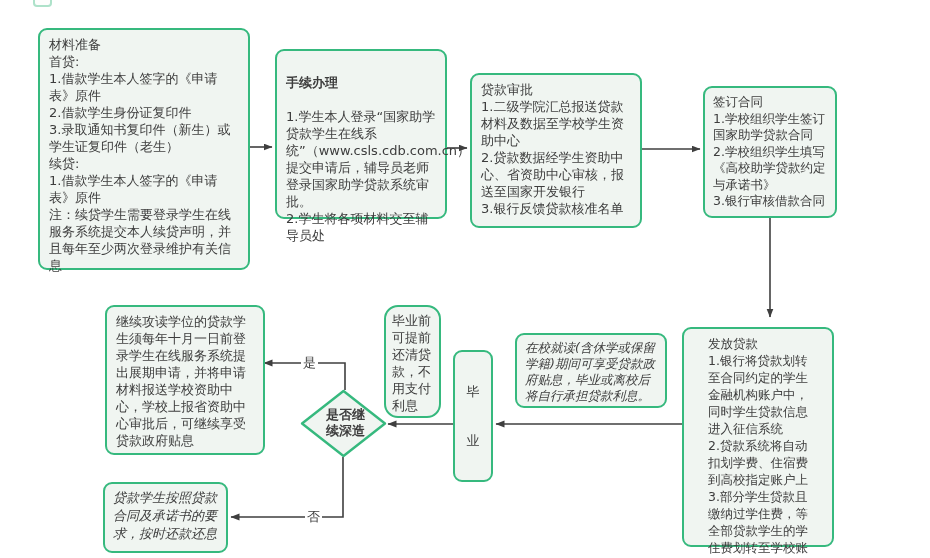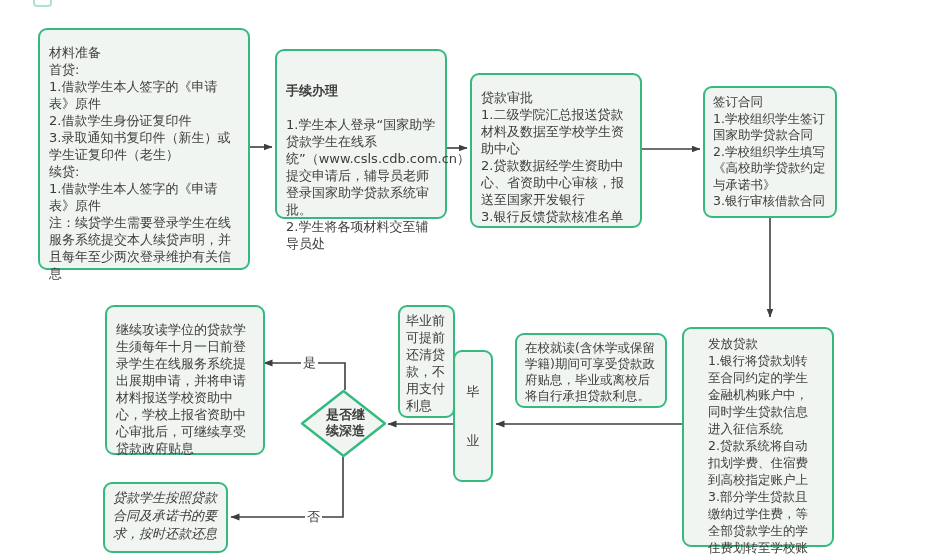--- a/index.html
+++ b/index.html
@@ -3,32 +3,32 @@
 <meta charset="utf-8">
 <style>
   html,body{margin:0;padding:0;background:#ffffff;}
   .canvas{
     position:relative;width:930px;height:558px;background:#ffffff;overflow:hidden;
     font-family:"DejaVu Sans","Liberation Sans",sans-serif;color:#3d3d3d;
   }
   .node{
     position:absolute;box-sizing:border-box;
     border:2px solid #36b97e;border-radius:9px;background:#f0f5f1;
-    padding:14px 9px;font-size:13px;line-height:17px;white-space:pre-line;
+    padding:6px 9px;font-size:13px;line-height:17px;white-space:pre-line;
   }
   .node .bold-title{font-weight:bold;white-space:pre-line;}
   #n-material{left:38px;top:28px;width:212px;height:242px;line-height:17px;}
   #n-procedure{left:275px;top:49px;width:172px;height:170px;line-height:17px;}
   #n-approval{left:470px;top:73px;width:172px;height:155px;line-height:17px;}
   #n-contract{left:703px;top:86px;width:134px;height:132px;padding:6px 8px;font-size:12.5px;line-height:16.5px;}
   #n-disburse{left:682px;top:327px;width:152px;height:220px;padding:6px 24px;font-size:12.5px;line-height:17px;}
-  #n-inschool{left:515px;top:333px;width:152px;height:75px;padding:5px 8px;font-size:12.5px;line-height:16px;}
+  #n-inschool{left:515px;top:333px;width:152px;height:75px;padding:5px 8px;font-size:12.5px;line-height:16px;font-style:italic;}
   #n-graduate{left:453px;top:350px;width:40px;height:132px;display:flex;flex-direction:column;
               align-items:center;justify-content:space-evenly;padding:0;}
-  #n-prepay{left:398px;top:305px;width:57px;height:113px;padding:5px 6px;line-height:17px;}
+  #n-prepay{left:384px;top:305px;width:57px;height:113px;padding:5px 6px;line-height:17px;border-radius:14px;}
   #n-continue{left:105px;top:305px;width:160px;height:150px;line-height:17px;}
   #n-repay{left:103px;top:482px;width:125px;height:71px;padding:5px 8px;line-height:18px;font-style:italic;}
   .diamond-label{
     position:absolute;left:322px;top:407px;width:43px;text-align:right;
     font-size:13px;line-height:16px;white-space:normal;font-weight:bold;
   }
   .edge-label{
     position:absolute;font-size:13px;line-height:15px;background:#ffffff;padding:0 2px;
   }
   #lbl-yes{left:301px;top:355px;}

